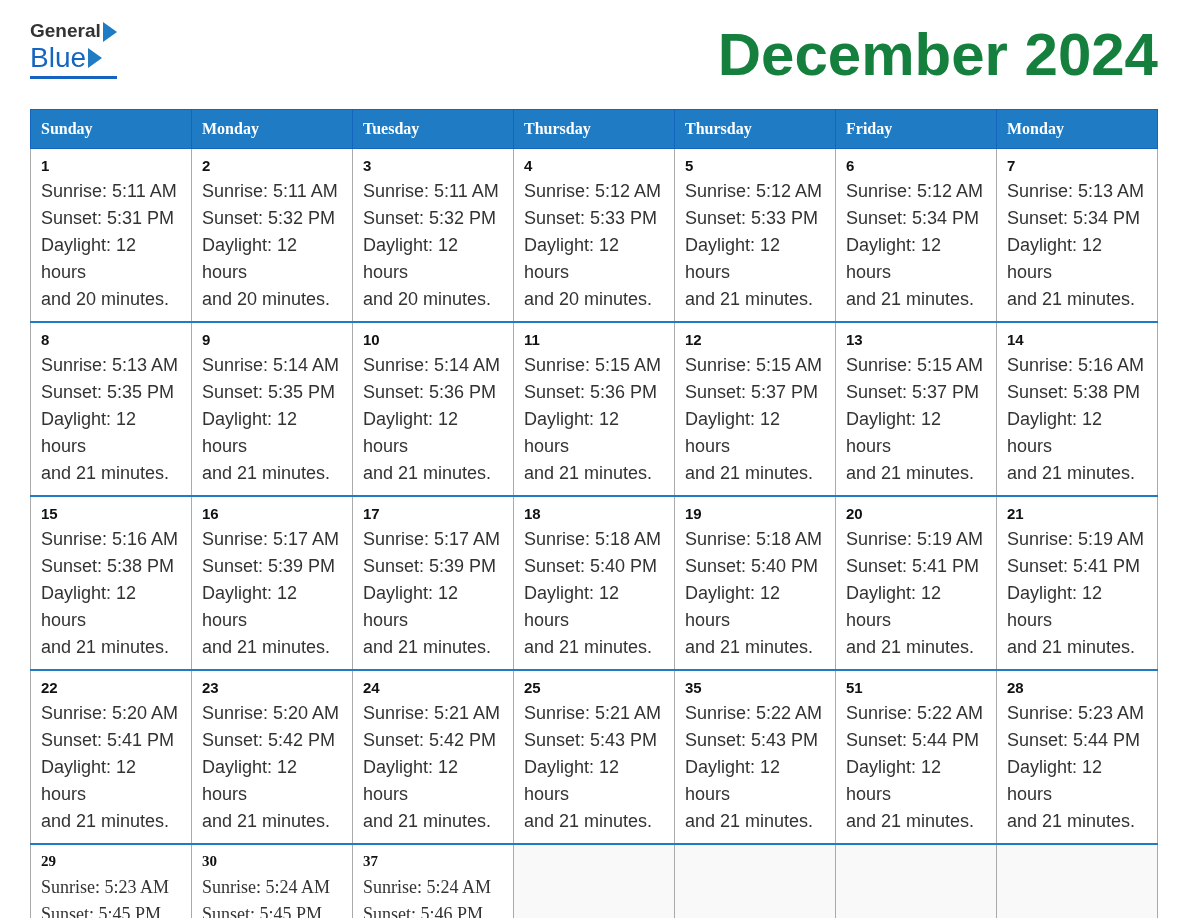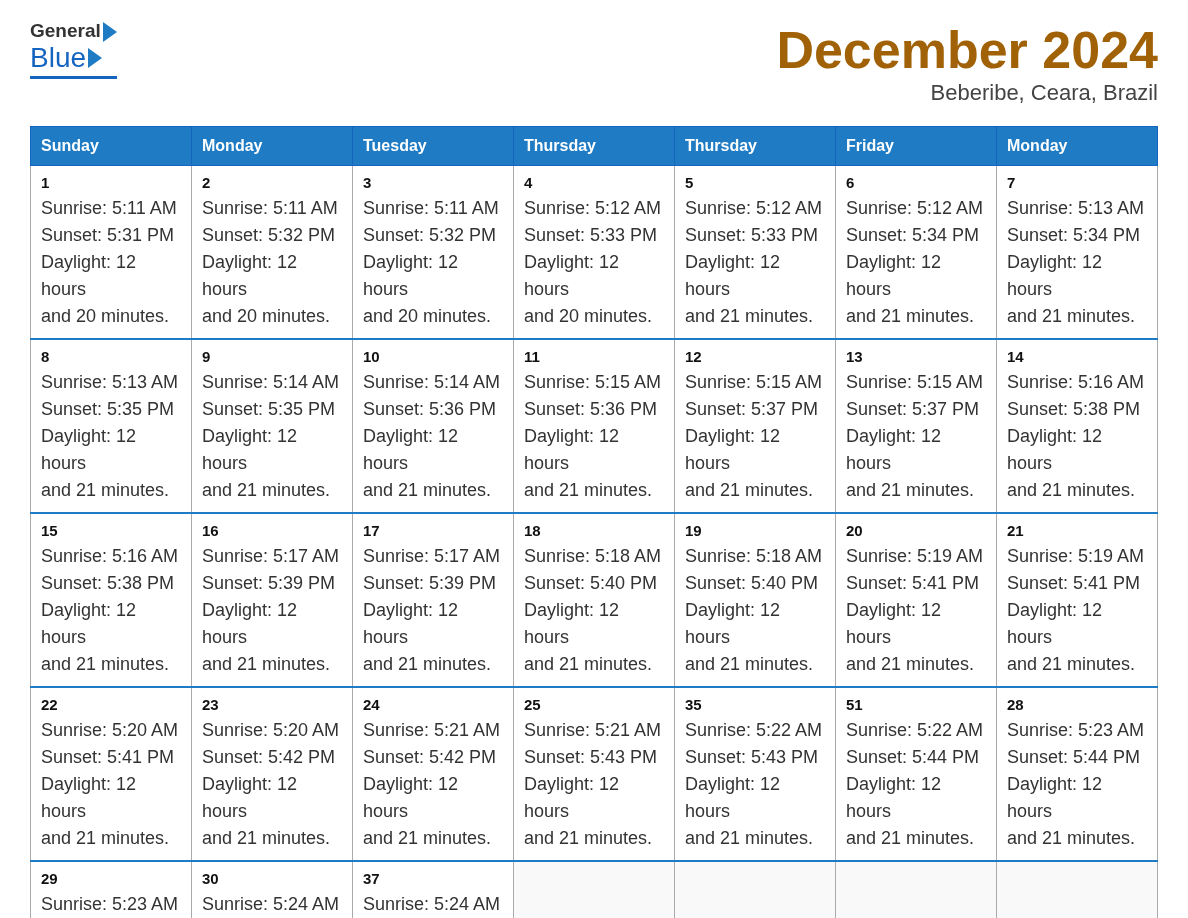--- a/index.html
+++ b/index.html
@@ -42,23 +42,23 @@
     .logo-underline {
       width: 100%;
       height: 3px;
       background: #1565c0;
       margin-top: 2px;
     }
     .title-section {
       text-align: right;
     }
     .month-title {
-      font-size: 52px;
-      font-weight: bold;
-      color: #a16207;
+      font-size: 60px;
+      font-weight: bold;
+      color: #15803d;
     }
     .location {
       font-size: 22px;
       color: #444;
     }
     table {
       width: 100%;
       border-collapse: collapse;
     }
     th {
@@ -92,41 +92,41 @@
     .day-info {
       font-size: 18px;
       line-height: 1.5;
       color: #333;
     }
     tr {
       border-bottom: 2px solid #1e7bc4;
     }
     tr:last-child {
       border-bottom: none;
+      font-family: Liberation Serif, serif;
     }
   </style>
 </head>
 <body>
 
 <div class="header">
   <div class="logo">
     <div class="logo-text">
       <span class="logo-general">General</span>
       <span class="logo-triangle"></span>
       <br>
     </div>
     <div style="display:flex;align-items:center;">
       <span class="logo-blue" style="font-size:28px;font-weight:normal;">Blue</span>
       <div style="width:0;height:0;border-left:14px solid #1e7bc4;border-top:10px solid transparent;border-bottom:10px solid transparent;margin-left:2px;"></div>
     </div>
     <div class="logo-underline"></div>
   </div>
   <div class="title-section">
     <div class="month-title">December 2024</div>
-    <div class="location">Beberibe, Ceara, Brazil</div>
   </div>
 </div>
 
 <table>
   <thead>
     <tr>
 
     <th>Sunday</th>
         <th>Monday</th>
         <th>Tuesday</th>

